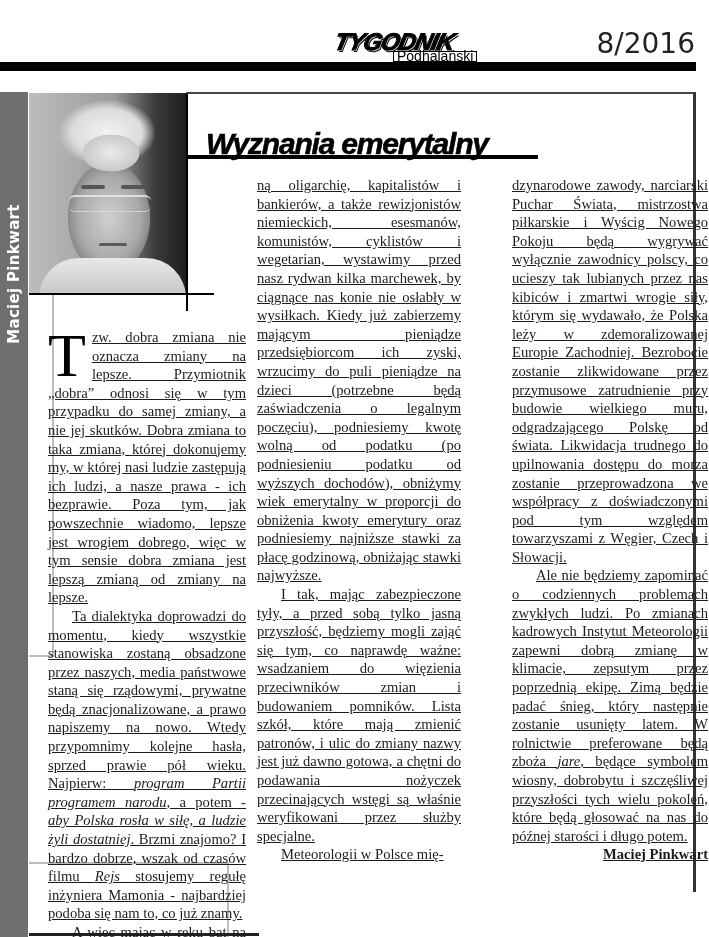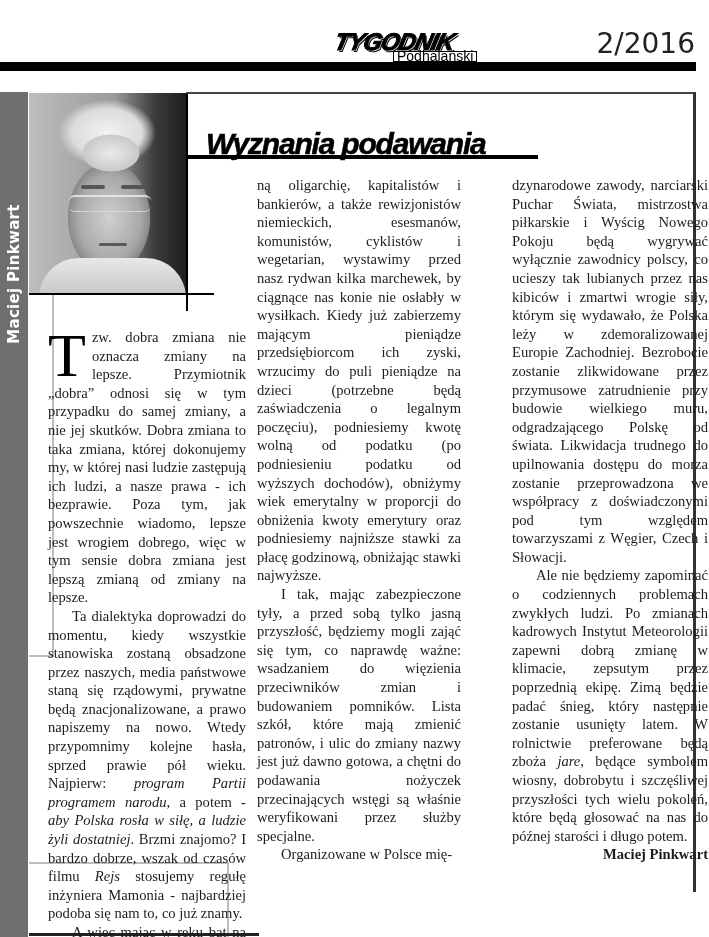--- a/index.html
+++ b/index.html
@@ -32,21 +32,21 @@
   .photo-rule-h { position:absolute; left:29px; top:293px; width:185px; height:2px; background:#000; }
   .photo-rule-v { position:absolute; left:186px; top:93px; width:2px; height:218px; background:#000; }
 
   
   .title-frame { position:absolute; left:186px; top:92px; width:510px; height:800px; border-top:2px solid #444; border-right:3px solid #333; box-sizing:border-box; }
   .title { position:absolute; left:206px; top:104px; font-family:"Liberation Sans", sans-serif; font-weight:bold; font-style:italic; font-size:30px; letter-spacing:-1.2px; color:#000; line-height:40px; -webkit-text-stroke:0.6px #000; }
   .title-underline { position:absolute; left:188px; top:155px; width:350px; height:4px; background:#000; }
 
   
   .col { position:absolute; font-size:14.6px; line-height:18.6px; text-align:justify; hyphens:manual; color:#1c1c1c; }
-  .col p { margin:0; text-indent:24px; }
+  .col p { margin:0; text-indent:24px;text-decoration:underline; }
   .col p.noindent { text-indent:0; }
   .col1 { left:48px; top:328px; width:198px; }
   .col2 { left:257px; top:176px; width:204px; }
   .col3 { left:512px; top:176px; width:196px; }
   .dropcap { float:left; font-size:62px; line-height:46px; margin:4px 6px 0 0; font-family:"Liberation Serif", serif; color:#000; }
   .signature { text-align:right; font-weight:bold; text-indent:0 !important; }
   em { font-style:italic;margin-top:18px; }
 
   
   .guide-v1 { position:absolute; left:52px; top:295px; width:2px; height:360px; background:#bdbdbd; }
@@ -56,57 +56,57 @@
   .bottom-rule { position:absolute; left:29px; top:933px; width:230px; height:3px; background:#222; }
 </style>
 </head>
 <body>
 
 <div class="masthead">
   <div class="logo">
     <span class="logo-main">TYGODNIK</span>
     <span class="logo-sub">Podhalański</span>
   </div>
-  <div class="issue">2/2016</div>
+  <div class="issue">8/2016</div>
   <div class="rule-top"></div>
 </div>
 
 <div class="side-band">
   <div class="side-name">Maciej Pinkwart</div>
 </div>
 
 <div class="photo">
   <div class="brow1"></div>
   <div class="brow2"></div>
   <div class="glasses"></div>
   <div class="mouth"></div>
   <div class="shirt"></div>
 </div>
 <div class="photo-rule-h"></div>
 <div class="photo-rule-v"></div>
 
 <div class="title-frame"></div>
-<h1 class="title">Wyznania podawania</h1>
+<h1 class="title">Wyznania emerytalny</h1>
 <div class="title-underline"></div>
 
 <div class="guide-v1"></div>
 <div class="guide-h2"></div>
 <div class="guide-h1"></div>
 <div class="guide-v2"></div>
 <div class="bottom-rule"></div>
 
 <div class="col col1">
   <p class="noindent"><span class="dropcap">T</span><span>zw. dobra zmiana nie oznacza zmiany na lepsze. Przymiotnik „dobra” odnosi się w tym przypadku do samej zmiany, a nie jej skutków. Dobra zmiana to taka zmiana, której dokonujemy my, w której nasi ludzie zastępują ich ludzi, a nasze prawa - ich bezprawie. Poza tym, jak powszechnie wiadomo, lepsze jest wrogiem dobrego, więc w tym sensie dobra zmiana jest lepszą zmianą od zmiany na lepsze.</span></p>
   <p><span>Ta dialektyka doprowadzi do momentu, kiedy wszystkie stanowiska zostaną obsadzone przez naszych, media państwowe staną się rządowymi, prywatne będą znacjonalizowane, a prawo napiszemy na nowo. Wtedy przypomnimy kolejne hasła, sprzed prawie pół wieku. Najpierw: </span><em>program Partii programem narodu</em><span>, a potem - </span><em>aby Polska rosła w siłę, a ludzie żyli dostatniej</em><span>. Brzmi znajomo? I bardzo dobrze, wszak od czasów filmu </span><em>Rejs</em><span> stosujemy regułę inżyniera Mamonia - najbardziej podoba się nam to, co już znamy.</span></p>
   <p>A więc mając w ręku bat na osaczające nas watahy przeciwników, reprezentujących burżuazyj-</p>
 </div>
 
 <div class="col col2">
   <p class="noindent">ną oligarchię, kapitalistów i bankierów, a także rewizjonistów niemieckich, esesmanów, komunistów, cyklistów i wegetarian, wystawimy przed nasz rydwan kilka marchewek, by ciągnące nas konie nie osłabły w wysiłkach. Kiedy już zabierzemy mającym pieniądze przedsiębiorcom ich zyski, wrzucimy do puli pieniądze na dzieci (potrzebne będą zaświadczenia o legalnym poczęciu), podniesiemy kwotę wolną od podatku (po podniesieniu podatku od wyższych dochodów), obniżymy wiek emerytalny w proporcji do obniżenia kwoty emerytury oraz podniesiemy najniższe stawki za płacę godzinową, obniżając stawki najwyższe.</p>
   <p>I tak, mając zabezpieczone tyły, a przed sobą tylko jasną przyszłość, będziemy mogli zająć się tym, co naprawdę ważne: wsadzaniem do więzienia przeciwników zmian i budowaniem pomników. Lista szkół, które mają zmienić patronów, i ulic do zmiany nazwy jest już dawno gotowa, a chętni do podawania nożyczek przecinających wstęgi są właśnie weryfikowani przez służby specjalne.</p>
-  <p>Organizowane w Polsce mię-</p>
+  <p>Meteorologii w Polsce mię-</p>
 </div>
 
 <div class="col col3">
   <p class="noindent">dzynarodowe zawody, narciarski Puchar Świata, mistrzostwa piłkarskie i Wyścig Nowego Pokoju będą wygrywać wyłącznie zawodnicy polscy, co ucieszy tak lubianych przez nas kibiców i zmartwi wrogie siły, którym się wydawało, że Polska leży w zdemoralizowanej Europie Zachodniej. Bezrobocie zostanie zlikwidowane przez przymusowe zatrudnienie przy budowie wielkiego muru, odgradzającego Polskę od świata. Likwidacja trudnego do upilnowania dostępu do morza zostanie przeprowadzona we współpracy z doświadczonymi pod tym względem towarzyszami z Węgier, Czech i Słowacji.</p>
   <p><span>Ale nie będziemy zapominać o codziennych problemach zwykłych ludzi. Po zmianach kadrowych Instytut Meteorologii zapewni dobrą zmianę w klimacie, zepsutym przez poprzednią ekipę. Zimą będzie padać śnieg, który następnie zostanie usunięty latem. W rolnictwie preferowane będą zboża </span><em>jare</em><span>, będące symbolem wiosny, dobrobytu i szczęśliwej przyszłości tych wielu pokoleń, które będą głosować na nas do późnej starości i długo potem.</span></p>
   <p class="signature">Maciej Pinkwart</p>
 </div>
 
 </body></html>

